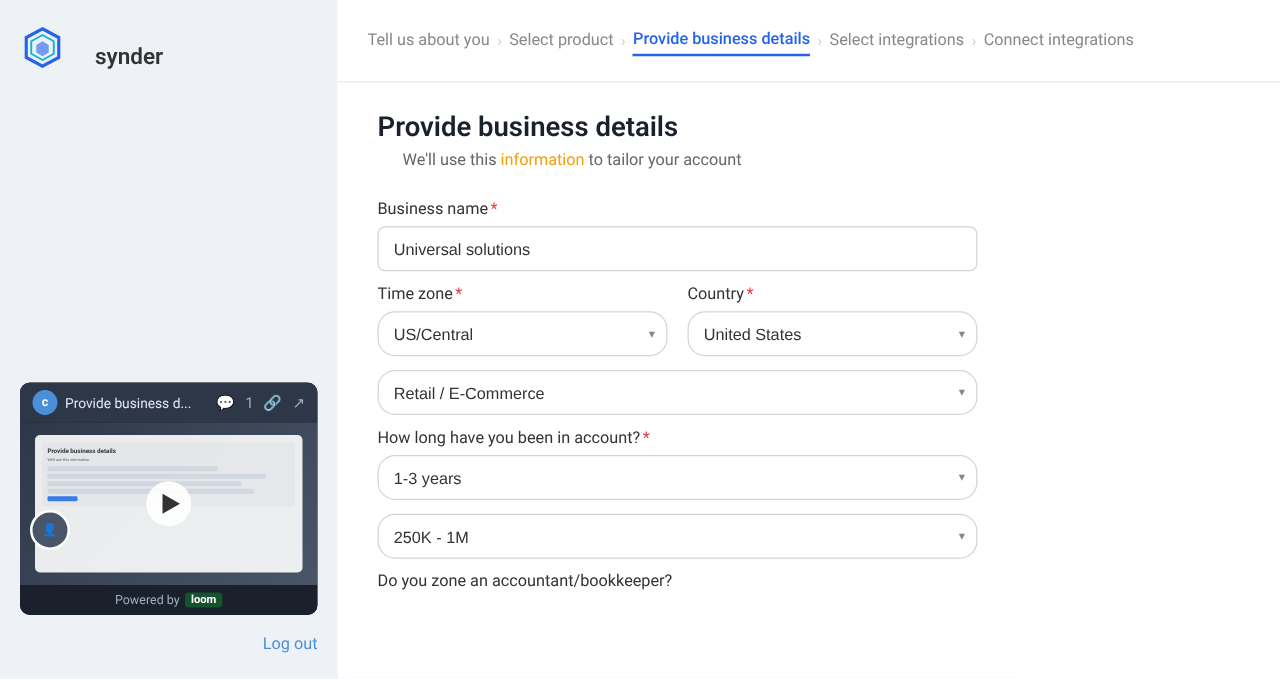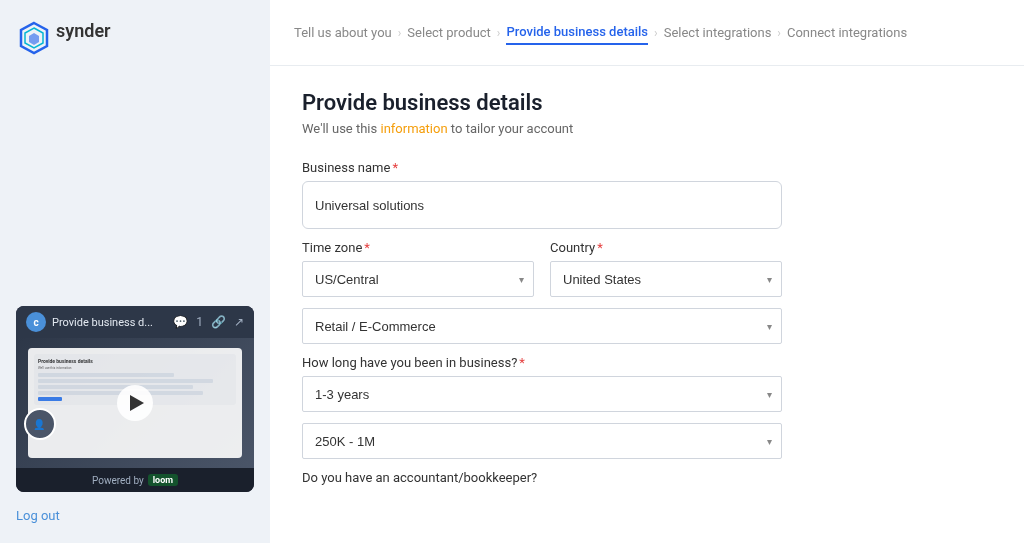--- a/index.html
+++ b/index.html
@@ -15,22 +15,22 @@
       width: 270px;
       min-width: 270px;
       background: #eef2f7;
       display: flex;
       flex-direction: column;
       padding: 20px 16px;
       position: relative;
     }
     .logo-area {
       display: flex;
-      align-items: flex-start;
-      gap: 4px;
+      align-items: flex-end;
+      gap: 24px;
       margin-bottom: auto;
     }
     .logo-icon {
       width: 36px;
       height: 36px;
     }
     .logo-text {
       font-size: 18px;
       font-weight: 600;
       color: #333;
@@ -150,20 +150,21 @@
       align-items: center;
       justify-content: center;
       font-size: 10px;
       color: white;
     }
     .logout-link {
       color: #4a90d9;
       font-size: 13px;
       cursor: pointer;
       text-decoration: none;
+      text-align: right;
     }
     .main-content {
       flex: 1;
       background: white;
       display: flex;
       flex-direction: column;
       overflow-y: auto;
     }
     .steps-nav {
       display: flex;
@@ -196,41 +197,42 @@
     .page-title {
       font-size: 22px;
       font-weight: 600;
       color: #1a202c;
       margin-bottom: 6px;
     }
     .page-subtitle {
       font-size: 13px;
       color: #666;
       margin-bottom: 24px;
+      margin-left: 20px;
     }
     .page-subtitle .highlight {
       color: #f59e0b;
     }
     .form-group {
       margin-bottom: 11px;
     }
     .form-label {
       font-size: 13px;
       color: #333;
       margin-bottom: 6px;
       display: block;
     }
     .required-star {
       color: #e53e3e;
       margin-left: 2px;
     }
     .form-input {
       width: 100%;
       max-width: 480px;
-      height: 48px;
+      height: 36px;
       border: 1px solid #d0d5dd;
       border-radius: 6px;
       padding: 0 12px;
       font-size: 13px;
       color: #333;
       outline: none;
       background: white;
     }
     .form-row {
       display: flex;
@@ -244,21 +246,21 @@
       position: relative;
       max-width: 480px;
     }
     .form-row .form-select-wrapper {
       max-width: 232px;
     }
     .form-select {
       width: 100%;
       height: 36px;
       border: 1px solid #d0d5dd;
-      border-radius: 2px;
+      border-radius: 14px;
       padding: 0 32px 0 12px;
       font-size: 13px;
       color: #333;
       appearance: none;
       background: white;
       cursor: pointer;
       outline: none;
     }
     .select-arrow {
       position: absolute;
@@ -413,21 +415,21 @@
           <option value="Retail / E-Commerce">Retail / E-Commerce</option>
           <option value="Technology">Technology</option>
           <option value="Finance">Finance</option>
         </select>
         <span class="select-arrow">▾</span>
       </div>
     </div>
 
     <div class="form-group">
       <label class="form-label">
-        <span>How long have you been in business?</span><span class="required-star">*</span>
+        <span>How long have you been in account?</span><span class="required-star">*</span>
       </label>
       <div class="form-select-wrapper">
         <select class="form-select">
           <option value="1-3 years">1-3 years</option>
           <option value="Less than 1 year">Less than 1 year</option>
           <option value="3-5 years">3-5 years</option>
           <option value="5+ years">5+ years</option>
         </select>
         <span class="select-arrow">▾</span>
       </div>
@@ -439,18 +441,18 @@
           <option value="250K - 1M">250K - 1M</option>
           <option value="0 - 50K">0 - 50K</option>
           <option value="50K - 250K">50K - 250K</option>
           <option value="1M+">1M+</option>
         </select>
         <span class="select-arrow">▾</span>
       </div>
     </div>
 
     <div class="form-group">
-      <label class="form-label">Do you have an accountant/bookkeeper?</label>
+      <label class="form-label">Do you zone an accountant/bookkeeper?</label>
 
     </div>
 
   </div>
 </div>
 
 </body></html>

